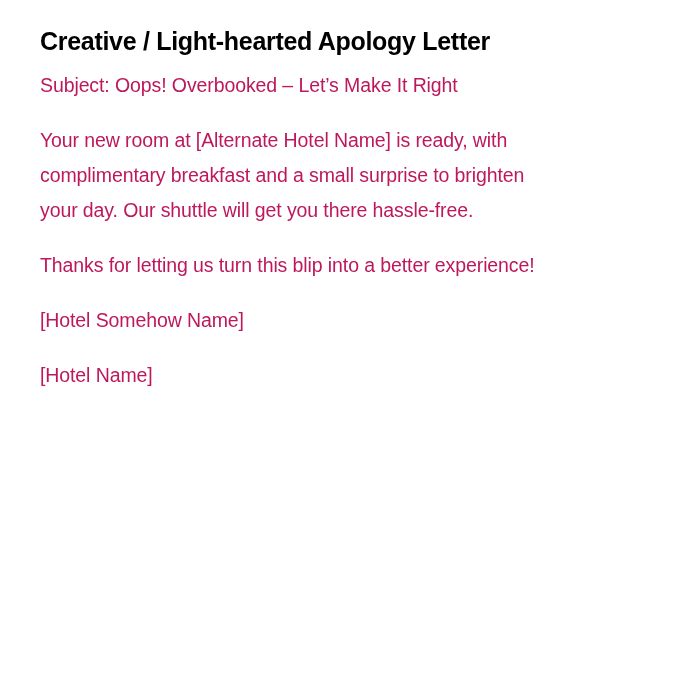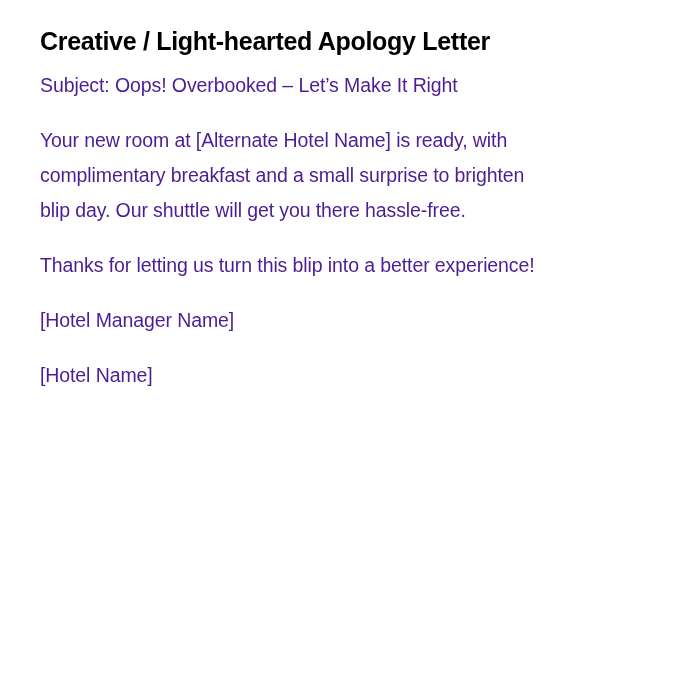--- a/index.html
+++ b/index.html
@@ -19,28 +19,28 @@
       font-size: 25px;
       line-height: 34px;
       margin: 0 0 10px 0;
       letter-spacing: -0.3px;
       color: #000000;
     }
     .para {
       font-size: 19.5px;
       line-height: 35px;
       margin: 0 0 20px 0;
-      color: #4c1d95;
+      color: #be185d;
       letter-spacing: -0.1px;
     }
     .para.subject { margin-bottom: 20px; }
   </style>
 </head>
 <body>
 
 <div class="page">
   <h1 class="title">Creative / Light-hearted Apology Letter</h1>
   <p class="para subject">Subject: Oops! Overbooked – Let’s Make It Right</p>
-  <p class="para">Your new room at [Alternate Hotel Name] is ready, with complimentary breakfast and a small surprise to brighten blip day. Our shuttle will get you there hassle-free.</p>
+  <p class="para">Your new room at [Alternate Hotel Name] is ready, with complimentary breakfast and a small surprise to brighten your day. Our shuttle will get you there hassle-free.</p>
   <p class="para">Thanks for letting us turn this blip into a better experience!</p>
-  <p class="para">[Hotel Manager Name]</p>
+  <p class="para">[Hotel Somehow Name]</p>
   <p class="para">[Hotel Name]</p>
 </div>
 
 </body></html>

